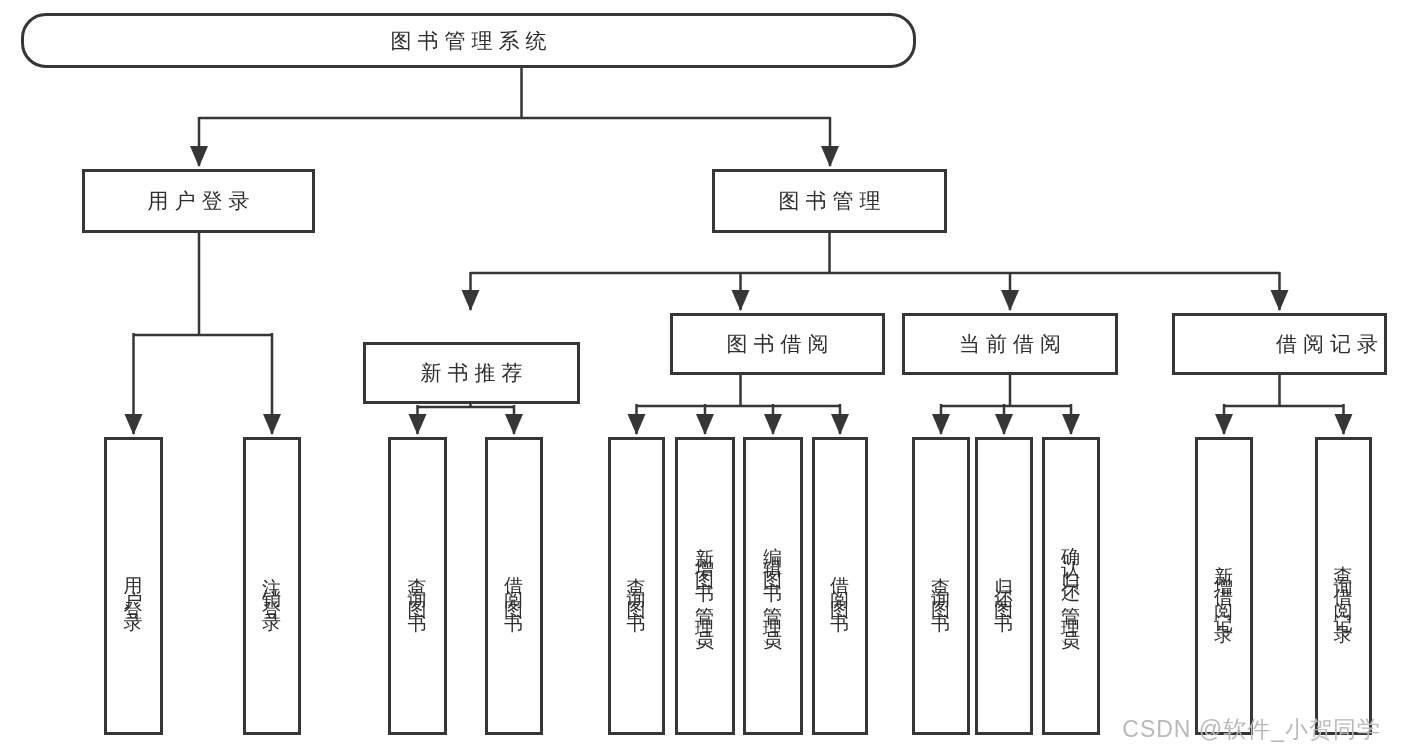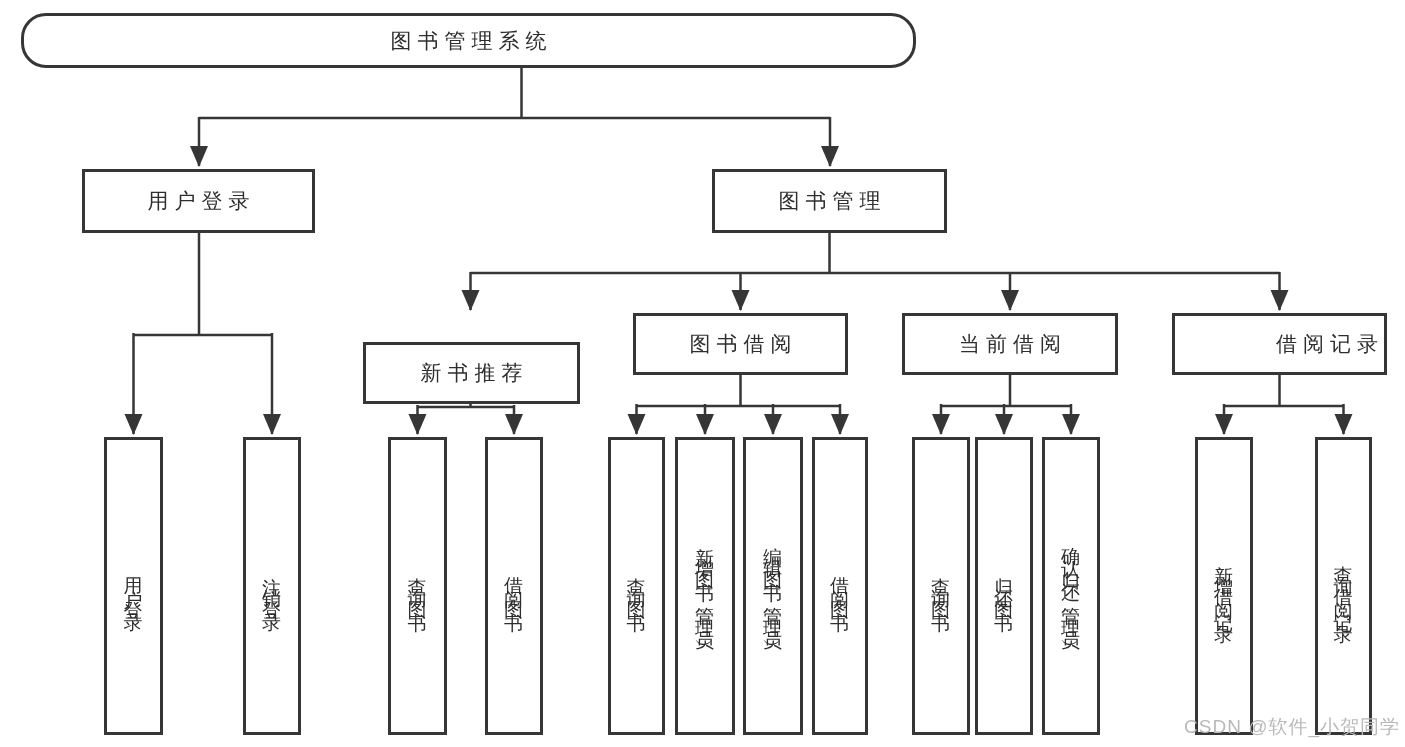--- a/index.html
+++ b/index.html
@@ -41,22 +41,22 @@
     writing-mode: vertical-rl;
     text-orientation: mixed;
     font-size: 19px;
     letter-spacing: 12px;
     line-height: 1;
     color: #2e2e2e;
   }
   .watermark {
     position: absolute;
     top: 714px;
-    right: 5px;
-    font-size: 19px;
+    right: 24px;
+    font-size: 23px;
     letter-spacing: 1px;
     color: #b9b9b9;
     white-space: nowrap;
   }
 </style>
 </head>
 <body>
 
 <div class="stage">
 
@@ -110,21 +110,21 @@
   <div class="box lvl2" style="left:82px;width:233px;">
     <span class="h-label">用户登录</span>
   </div>
   <div class="box lvl2" style="left:712px;width:235px;">
     <span class="h-label">图书管理</span>
   </div>
 
   <div class="box lvl3" style="left:363px;width:217px;margin-top:29px;">
     <span class="h-label">新书推荐</span>
   </div>
-  <div class="box lvl3" style="left:633px;width:215px;">
+  <div class="box lvl3" style="left:670px;width:215px;">
     <span class="h-label">图书借阅</span>
   </div>
   <div class="box lvl3" style="left:902px;width:216px;font-family:Liberation Mono, monospace;">
     <span class="h-label">当前借阅</span>
   </div>
   <div class="box lvl3" style="left:1172px;width:215px;justify-content:flex-end;">
     <span class="h-label">借阅记录</span>
   </div>
 
   <div class="box leaf" style="left:104px;width:59px;">

